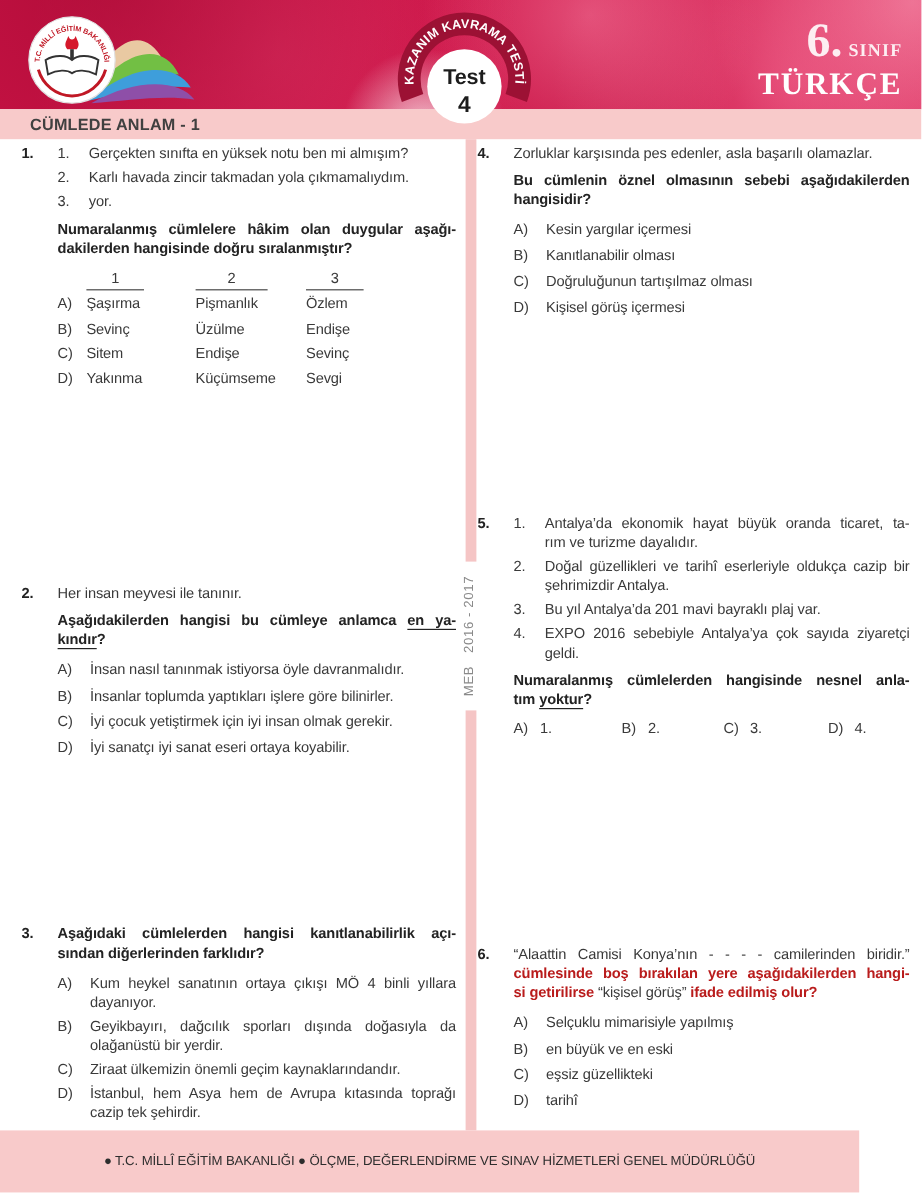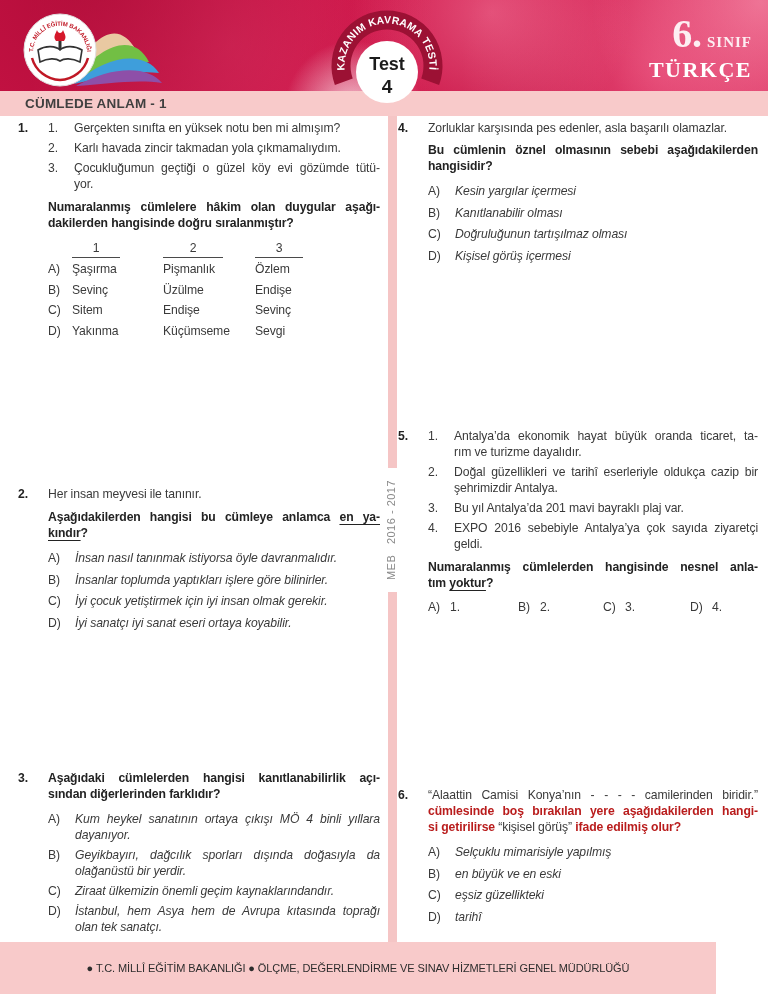--- a/index.html
+++ b/index.html
@@ -15,21 +15,21 @@
       radial-gradient(circle at 99% 2%, rgba(255,195,210,.55), rgba(255,195,210,0) 22%),
       radial-gradient(circle at 12% -30%, rgba(160,8,48,.65), rgba(160,8,48,0) 50%),
       radial-gradient(circle at 30% 50%, rgba(238,70,120,.5), rgba(238,70,120,0) 38%),
       radial-gradient(circle at 70% 130%, rgba(178,10,55,.5), rgba(178,10,55,0) 45%);}
   .logo-svg{position:absolute;left:8px;top:10px;}
   .badge-svg{position:absolute;left:322px;top:2px;z-index:3;}
   .grade{position:absolute;right:16px;top:14px;text-align:right;
          font-family:"Liberation Serif","DejaVu Serif",serif;color:#fdeef2;}
   .grade .g6{font-size:40px;font-weight:bold;line-height:40px;}
   .grade .gsinif{font-size:15px;font-weight:bold;letter-spacing:1px;margin-left:5px;}
-  .grade .gsubject{font-size:22px;font-weight:bold;color:#ffffff;letter-spacing:1.5px;
+  .grade .gsubject{font-size:26px;font-weight:bold;color:#ffffff;letter-spacing:1.5px;
                    line-height:30px;margin-top:1px;}
   
   .secbar{position:absolute;left:0;top:91px;width:768px;height:25px;background:#f8caca;}
   .secbar span{display:inline-block;margin-left:25px;line-height:25px;font-weight:bold;
                font-size:13.5px;color:#404040;letter-spacing:0.2px;}
   .divseg{position:absolute;left:388px;width:9px;background:#f5c5c5;}
   .seg1{top:116px;height:352px;} .seg2{top:592px;height:350px;}
   .sidelabel{position:absolute;left:391px;top:530px;transform:translate(-50%,-50%) rotate(-90deg);
              white-space:pre;font-size:11px;color:#8a8a8a;letter-spacing:0.5px;}
   .footer{position:absolute;left:0;top:942px;width:716px;height:52px;background:#f8caca;}
@@ -42,21 +42,21 @@
   .q5{left:398px;top:428px;width:360px;} .q6{left:398px;top:787px;width:360px;}
   .qnum{position:absolute;left:0;top:0;width:26px;font-weight:bold;color:#222;}
   .qbody{margin-left:30px;}
   .item{display:flex;margin-bottom:4px;}
   .inum{width:26px;flex-shrink:0;}
   .itext{flex:1;min-width:0;}
   .prompt{margin-top:7px;font-weight:bold;color:#232323;}
   .opts{margin-top:9px;}
   .opt{display:flex;margin-bottom:5.5px;}
   .optl{width:27px;flex-shrink:0;}
-  .optt{flex:1;min-width:0;font-style:italic;}
+  .optt{flex:1;min-width:0;}
   .o3 .opt{margin-bottom:4px;}
   [data-bind-lines] div{white-space:nowrap;}
   .nw{white-space:nowrap;}
   .jl{text-align:justify;text-align-last:justify;}
   .ul{text-decoration:underline;text-underline-offset:3px;text-decoration-thickness:1.2px;}
   .bold{font-weight:bold;color:#b91c1c;}
   
   .atable{margin-top:9px;}
   .trow{display:flex;margin-bottom:4.5px;}
   .tl{width:24px;flex-shrink:0;}
@@ -134,21 +134,20 @@
       </div>
       <div class="item">
         <span class="inum" data-bind="questions.q1.items.1.num">2.</span>
         <span class="itext just" data-bind-lines="questions.q1.items.1.lines">
             <div>Karlı havada zincir takmadan yola çıkmamalıydım.</div>
           </span>
       </div>
       <div class="item">
         <span class="inum" data-bind="questions.q1.items.2.num">3.</span>
         <span class="itext just" data-bind-lines="questions.q1.items.2.lines">
-            <div class="jl">Çocukluğumun geçtiği o güzel köy evi gözümde tütü-</div>
             <div>yor.</div>
           </span>
       </div>
       <div class="prompt just" data-bind-lines="questions.q1.prompt_lines">
           <div class="jl">Numaralanmış cümlelere hâkim olan duygular aşağı-</div>
           <div>dakilerden hangisinde doğru sıralanmıştır?</div>
         </div>
       <div class="atable">
         <div class="thead">
           <span class="tl"></span>
@@ -238,21 +237,21 @@
         <div class="opt">
             <span class="optl" data-bind="questions.q3.options.2.letter">C)</span>
             <span class="optt just" data-bind-lines="questions.q3.options.2.lines">
               <div>Ziraat ülkemizin önemli geçim kaynaklarındandır.</div>
             </span>
           </div>
         <div class="opt">
             <span class="optl" data-bind="questions.q3.options.3.letter">D)</span>
             <span class="optt just" data-bind-lines="questions.q3.options.3.lines">
               <div class="jl">İstanbul, hem Asya hem de Avrupa kıtasında toprağı</div>
-              <div>olan tek sanatçı.</div>
+              <div>cazip tek şehirdir.</div>
             </span>
           </div>
       </div>
     </div>
   </div>
 
   <div class="q q4">
     <div class="qnum" data-bind="questions.q4.number">4.</div>
     <div class="qbody">
       <div class="nw" data-bind="questions.q4.stem">Zorluklar karşısında pes edenler, asla başarılı olamazlar.</div>

